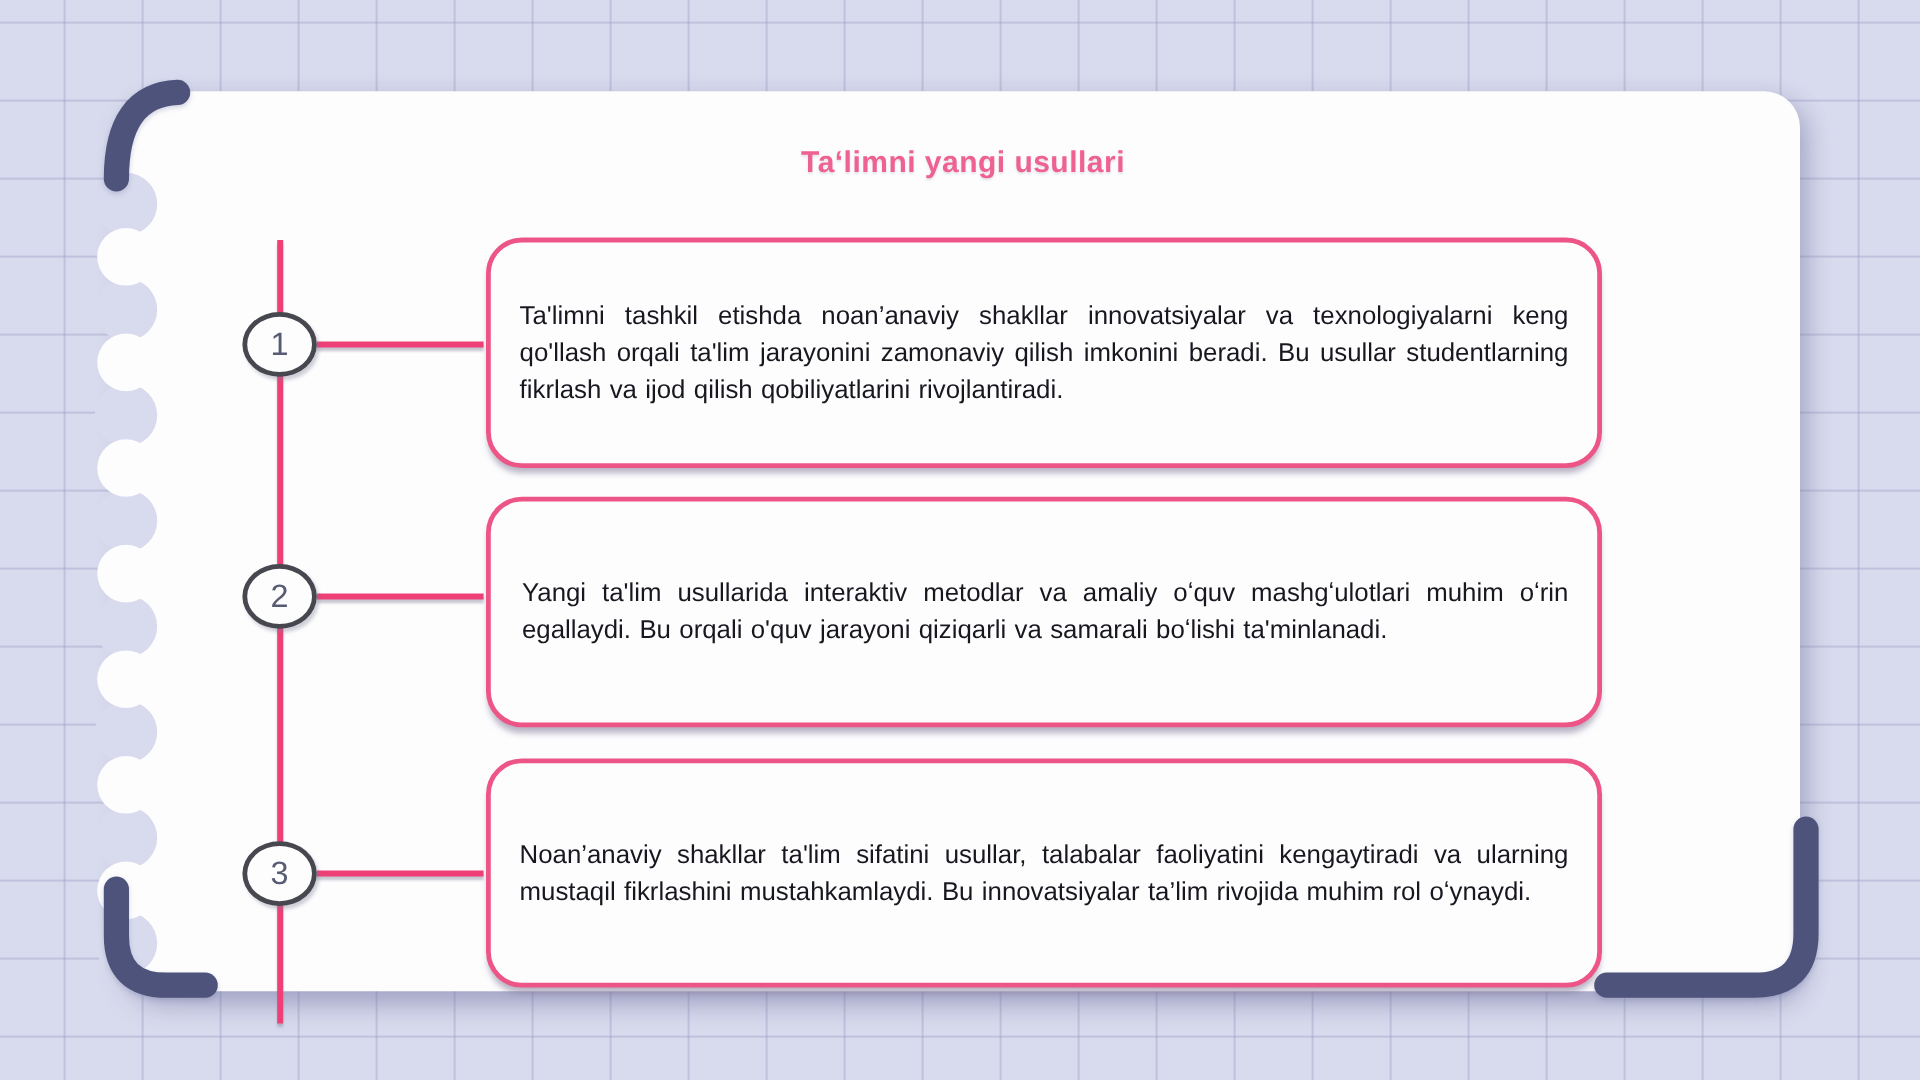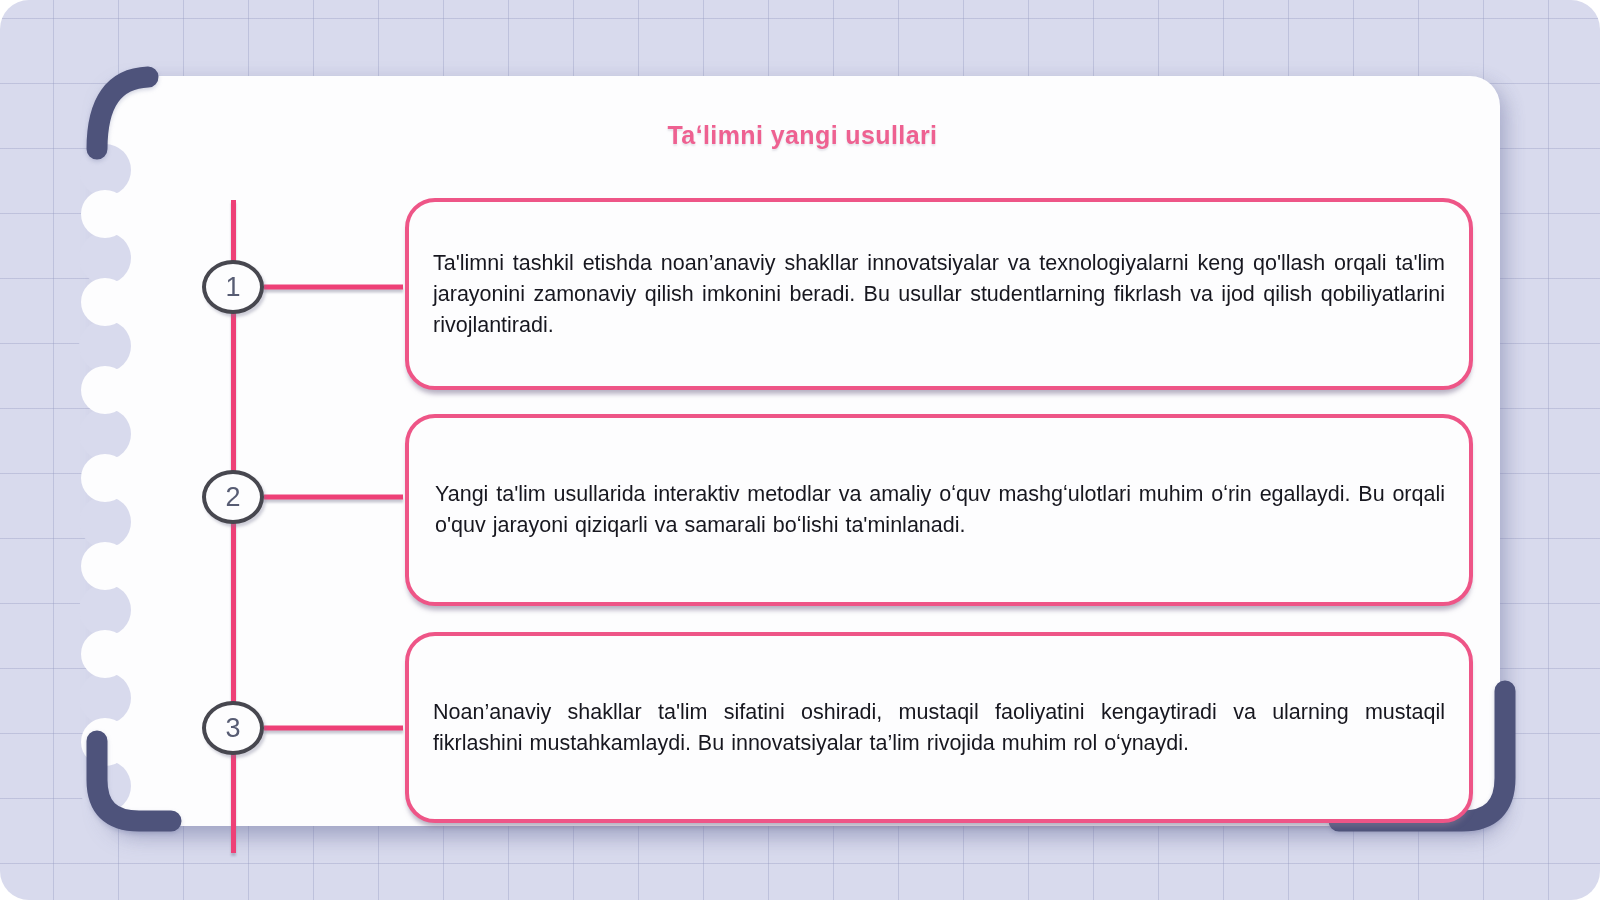--- a/index.html
+++ b/index.html
@@ -9,21 +9,20 @@
   .stage {
     position: relative;
     width: 1600px;
     height: 900px;
     background-color: #d8daed;
     background-image:
       linear-gradient(rgba(148,154,192,0.38) 1.5px, transparent 1.5px),
       linear-gradient(90deg, rgba(148,154,192,0.38) 1.5px, transparent 1.5px);
     background-size: 65px 65px;
     background-position: -12px 18px;
-    border-radius: 29px;
   }
 
   .card {
     position: absolute;
     left: 105px;
     top: 76px;
     width: 1395px;
     height: 750px;
     background: #fdfdfe;
     border-radius: 30px;
@@ -72,21 +71,21 @@
     justify-content: center;
     font-size: 27px;
     color: #575c73;
     box-shadow: 2px 3px 3px rgba(120,120,145,0.35);
     z-index: 4;
   }
 
   .text-box {
     position: absolute;
     left: 405px;
-    width: 1068px;
+    width: 930px;
     height: 192px;
     background: #fdfdfe;
     border: 4px solid #ee5587;
     border-radius: 30px;
     display: flex;
     align-items: center;
     padding: 0 24px;
     box-shadow: 0 6px 5px -2px rgba(125,115,145,0.55);
     z-index: 3;
   }
@@ -152,16 +151,16 @@
     <span>3</span>
   </div>
 
   <div class="text-box" id="box-1">
     <p>Ta'limni tashkil etishda noan’anaviy shakllar innovatsiyalar va texnologiyalarni keng qo'llash orqali ta'lim jarayonini zamonaviy qilish imkonini beradi. Bu usullar studentlarning fikrlash va ijod qilish qobiliyatlarini rivojlantiradi.</p>
   </div>
   <div class="text-box" id="box-2">
     <p>Yangi ta'lim usullarida interaktiv metodlar va amaliy oʻquv mashgʻulotlari muhim oʻrin egallaydi. Bu orqali o'quv jarayoni qiziqarli va samarali boʻlishi ta'minlanadi.</p>
   </div>
   <div class="text-box" id="box-3">
-    <p>Noan’anaviy shakllar ta'lim sifatini oshiradi, mustaqil faoliyatini kengaytiradi va ularning mustaqil fikrlashini mustahkamlaydi. Bu innovatsiyalar ta’lim rivojida muhim rol oʻynaydi.</p>
+    <p>Noan’anaviy shakllar ta'lim sifatini usullar, talabalar faoliyatini kengaytiradi va ularning mustaqil fikrlashini mustahkamlaydi. Bu innovatsiyalar ta’lim rivojida muhim rol oʻynaydi.</p>
   </div>
 
 </div>
 
 </body></html>

